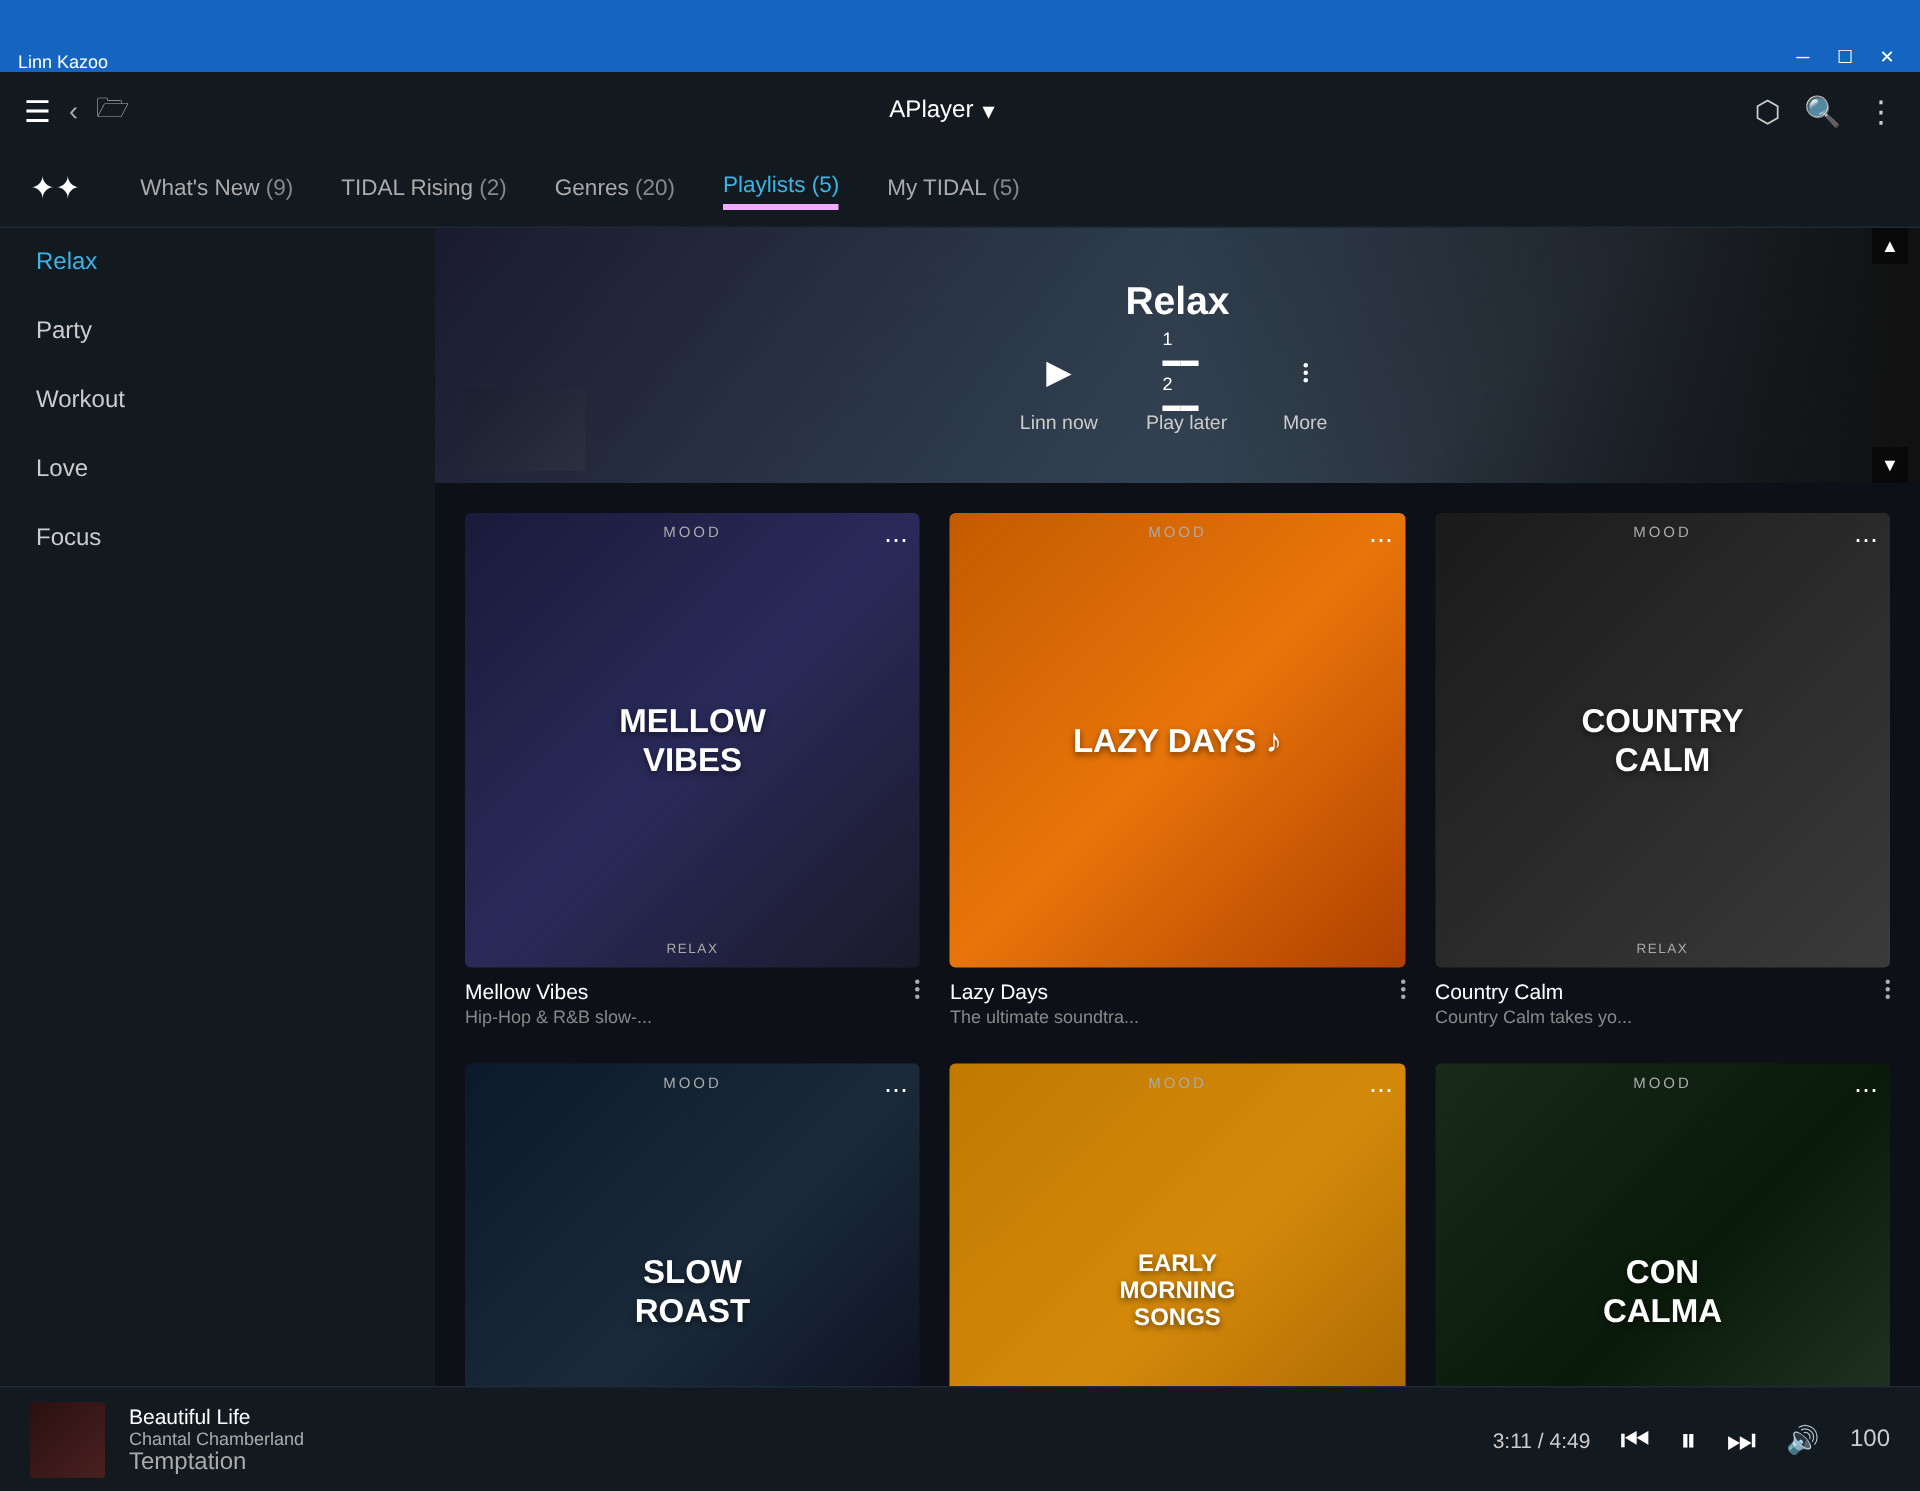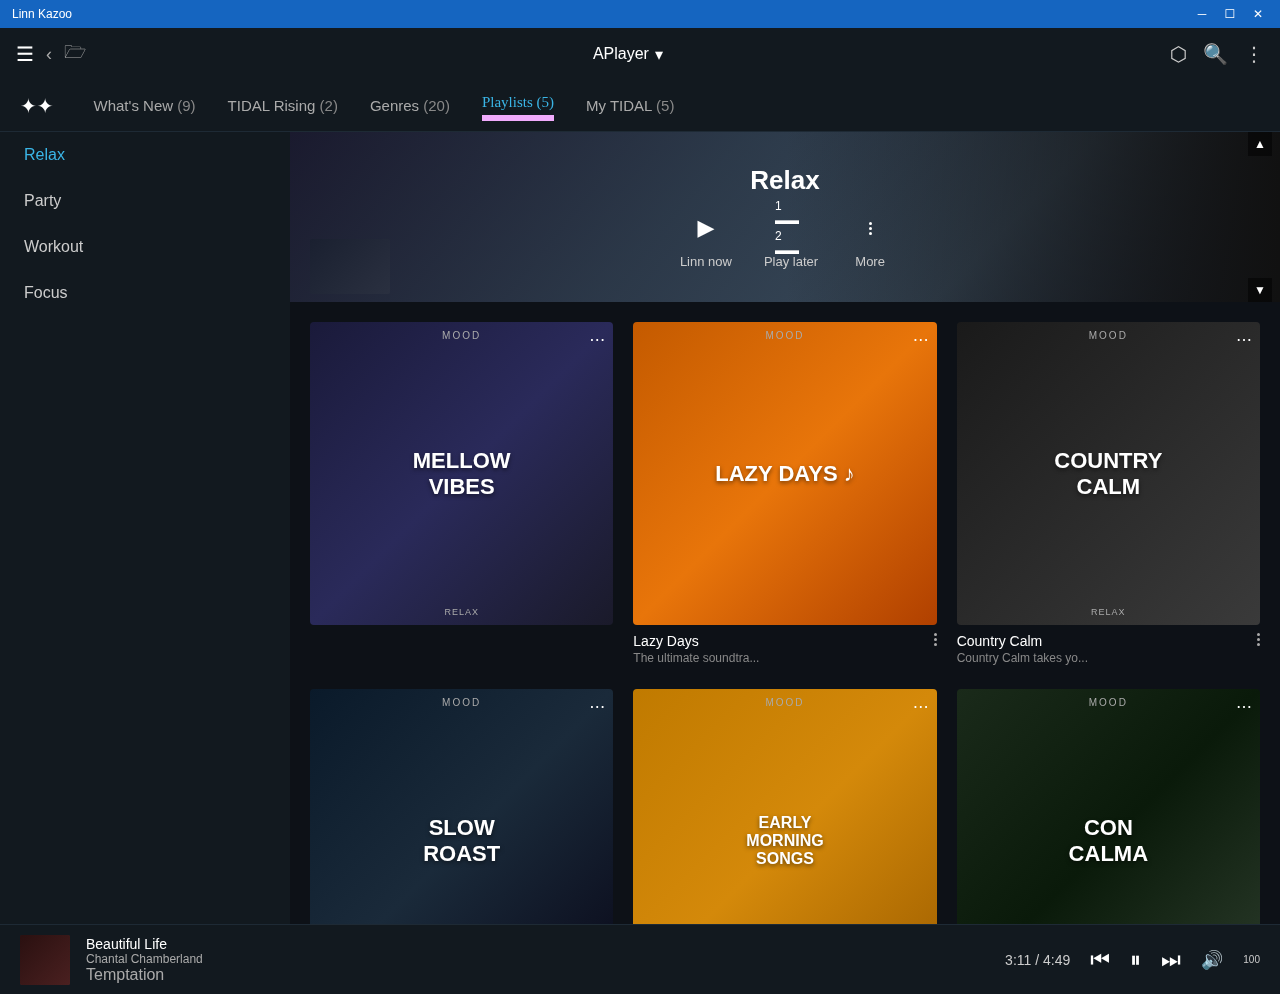--- a/index.html
+++ b/index.html
@@ -1,23 +1,23 @@
 <!DOCTYPE html>
 <html><head>
   <meta charset="utf-8">
   <style>
     * { margin: 0; padding: 0; box-sizing: border-box; }
     body { font-family: 'Segoe UI', Arial, sans-serif; background: #0d1117; color: #fff; width: 1280px; height: 994px; overflow: hidden; display: flex; flex-direction: column; }
 
     
     .title-bar {
       background: #1565c0;
-      height: 28px;
-      display: flex;
-      align-items: center;
+      height: 48px;
+      display: flex;
+      align-items: flex-end;
       justify-content: space-between;
       padding: 0 12px;
       flex-shrink: 0;
     }
     .title-bar-title { font-size: 12px; color: #fff; }
     .title-bar-controls { display: flex; gap: 8px; }
     .title-bar-btn { background: none; border: none; color: #fff; cursor: pointer; font-size: 12px; width: 20px; height: 20px; display: flex; align-items: center; justify-content: center; }
 
     
     .toolbar {
@@ -60,21 +60,21 @@
     }
     .nav-logo { margin-right: 8px; color: #fff; font-size: 20px; }
     .nav-tab {
       font-size: 15px;
       color: #aaa;
       cursor: pointer;
       white-space: nowrap;
       text-decoration: none;
       padding: 4px 0;
     }
-    .nav-tab.active { color: #3ab5e6; border-bottom: 6px solid #f0abfc; font-family: Liberation Serif, serif; }
+    .nav-tab.active { color: #3ab5e6; border-bottom: 4px solid #f0abfc; }
 
     
     .main-area {
       display: flex;
       flex: 1;
       overflow: hidden;
     }
 
     
     .sidebar {
@@ -262,21 +262,21 @@
     .now-playing-artist { font-size: 12px; color: #aaa; }
     .now-playing-album { font-size: 16px; color: #aaa; }
     .now-playing-controls {
       display: flex;
       align-items: center;
       gap: 20px;
     }
     .now-playing-time { font-size: 14px; color: #ccc; white-space: nowrap; }
     .control-btn { background: none; border: none; color: #fff; cursor: pointer; font-size: 22px; }
     .volume-icon { background: none; border: none; color: #fff; cursor: pointer; font-size: 18px; }
-    .volume-val { font-size: 10px; color: #ccc; }
+    .volume-val { font-size: 16px; color: #ccc; }
 
     
     .content::-webkit-scrollbar { width: 6px; }
     .content::-webkit-scrollbar-track { background: #0d1117; }
     .content::-webkit-scrollbar-thumb { background: #2a3a4a; border-radius: 3px; }
 
     .dot-menu {
       display: flex;
       flex-direction: column;
       gap: 2px;
@@ -336,20 +336,23 @@
     <div class="sidebar-item active">
       <span>Relax</span>
     </div>
     <div class="sidebar-item">
       <span>Party</span>
     </div>
     <div class="sidebar-item">
       <span>Workout</span>
     </div>
     <div class="sidebar-item">
+      <span>Love</span>
+    </div>
+    <div class="sidebar-item">
       <span>Focus</span>
     </div>
   </div>
 
   <div class="content">
 
     <div class="hero">
       <div class="hero-bg"></div>
 
       <div style="position:absolute;right:0;top:0;bottom:0;width:50%;background:linear-gradient(to left,#111,transparent);z-index:0;"></div>
@@ -384,20 +387,31 @@
 
     <div class="grid-section">
       <div class="mood-grid">
 
         <div class="mood-card">
           <div class="mood-card-image bg-mellow" style="min-height:160px;">
             <div class="mood-label">MOOD</div>
             <div class="mood-title">MELLOW<br>VIBES</div>
             <div style="position:absolute;bottom:8px;left:0;right:0;text-align:center;font-size:9px;color:#aaa;letter-spacing:1px;">RELAX</div>
             <div class="mood-more">⋯</div>
+          </div>
+          <div class="mood-card-info">
+            <div class="mood-card-text">
+              <div class="mood-card-name">Mellow Vibes</div>
+              <div class="mood-card-desc">Hip-Hop &amp; R&amp;B slow-...</div>
+            </div>
+            <div class="dot-menu">
+              <span></span>
+                <span></span>
+                <span></span>
+            </div>
           </div>
         </div>
 
         <div class="mood-card">
           <div class="mood-card-image bg-lazy" style="min-height:160px;">
             <div class="mood-label">MOOD</div>
             <div class="mood-title">LAZY DAYS ♪</div>
             <div class="mood-more">⋯</div>
           </div>
           <div class="mood-card-info">

